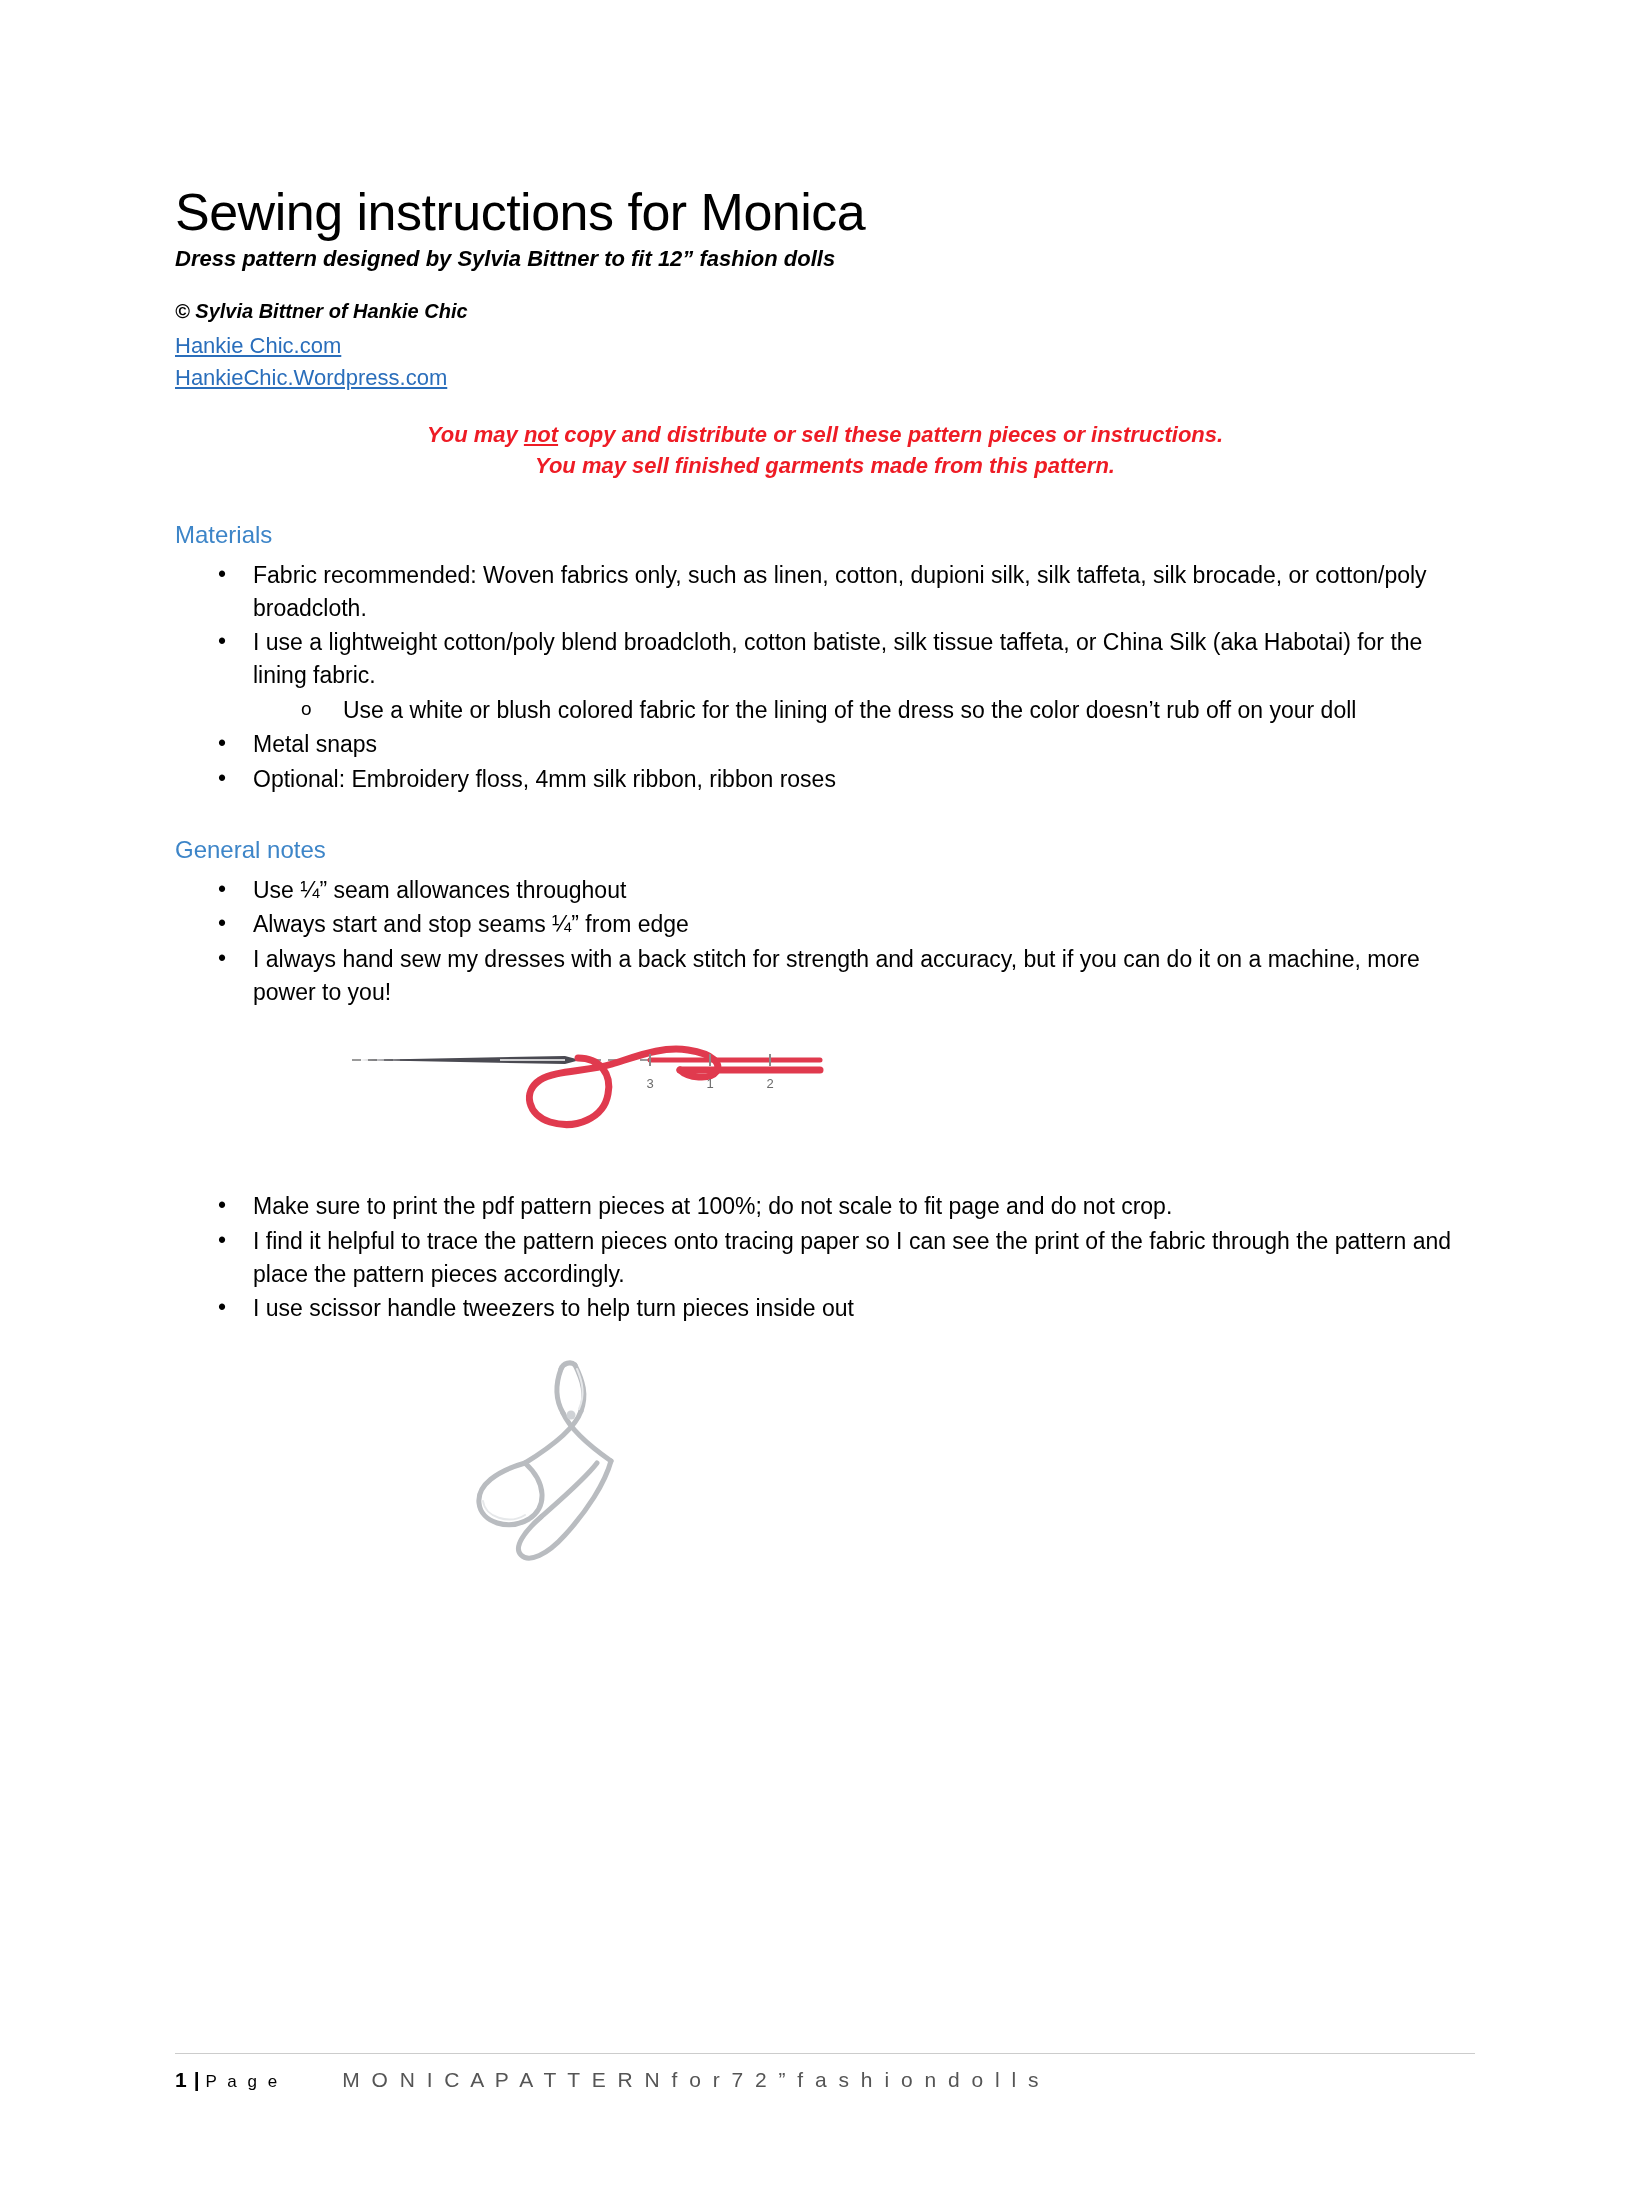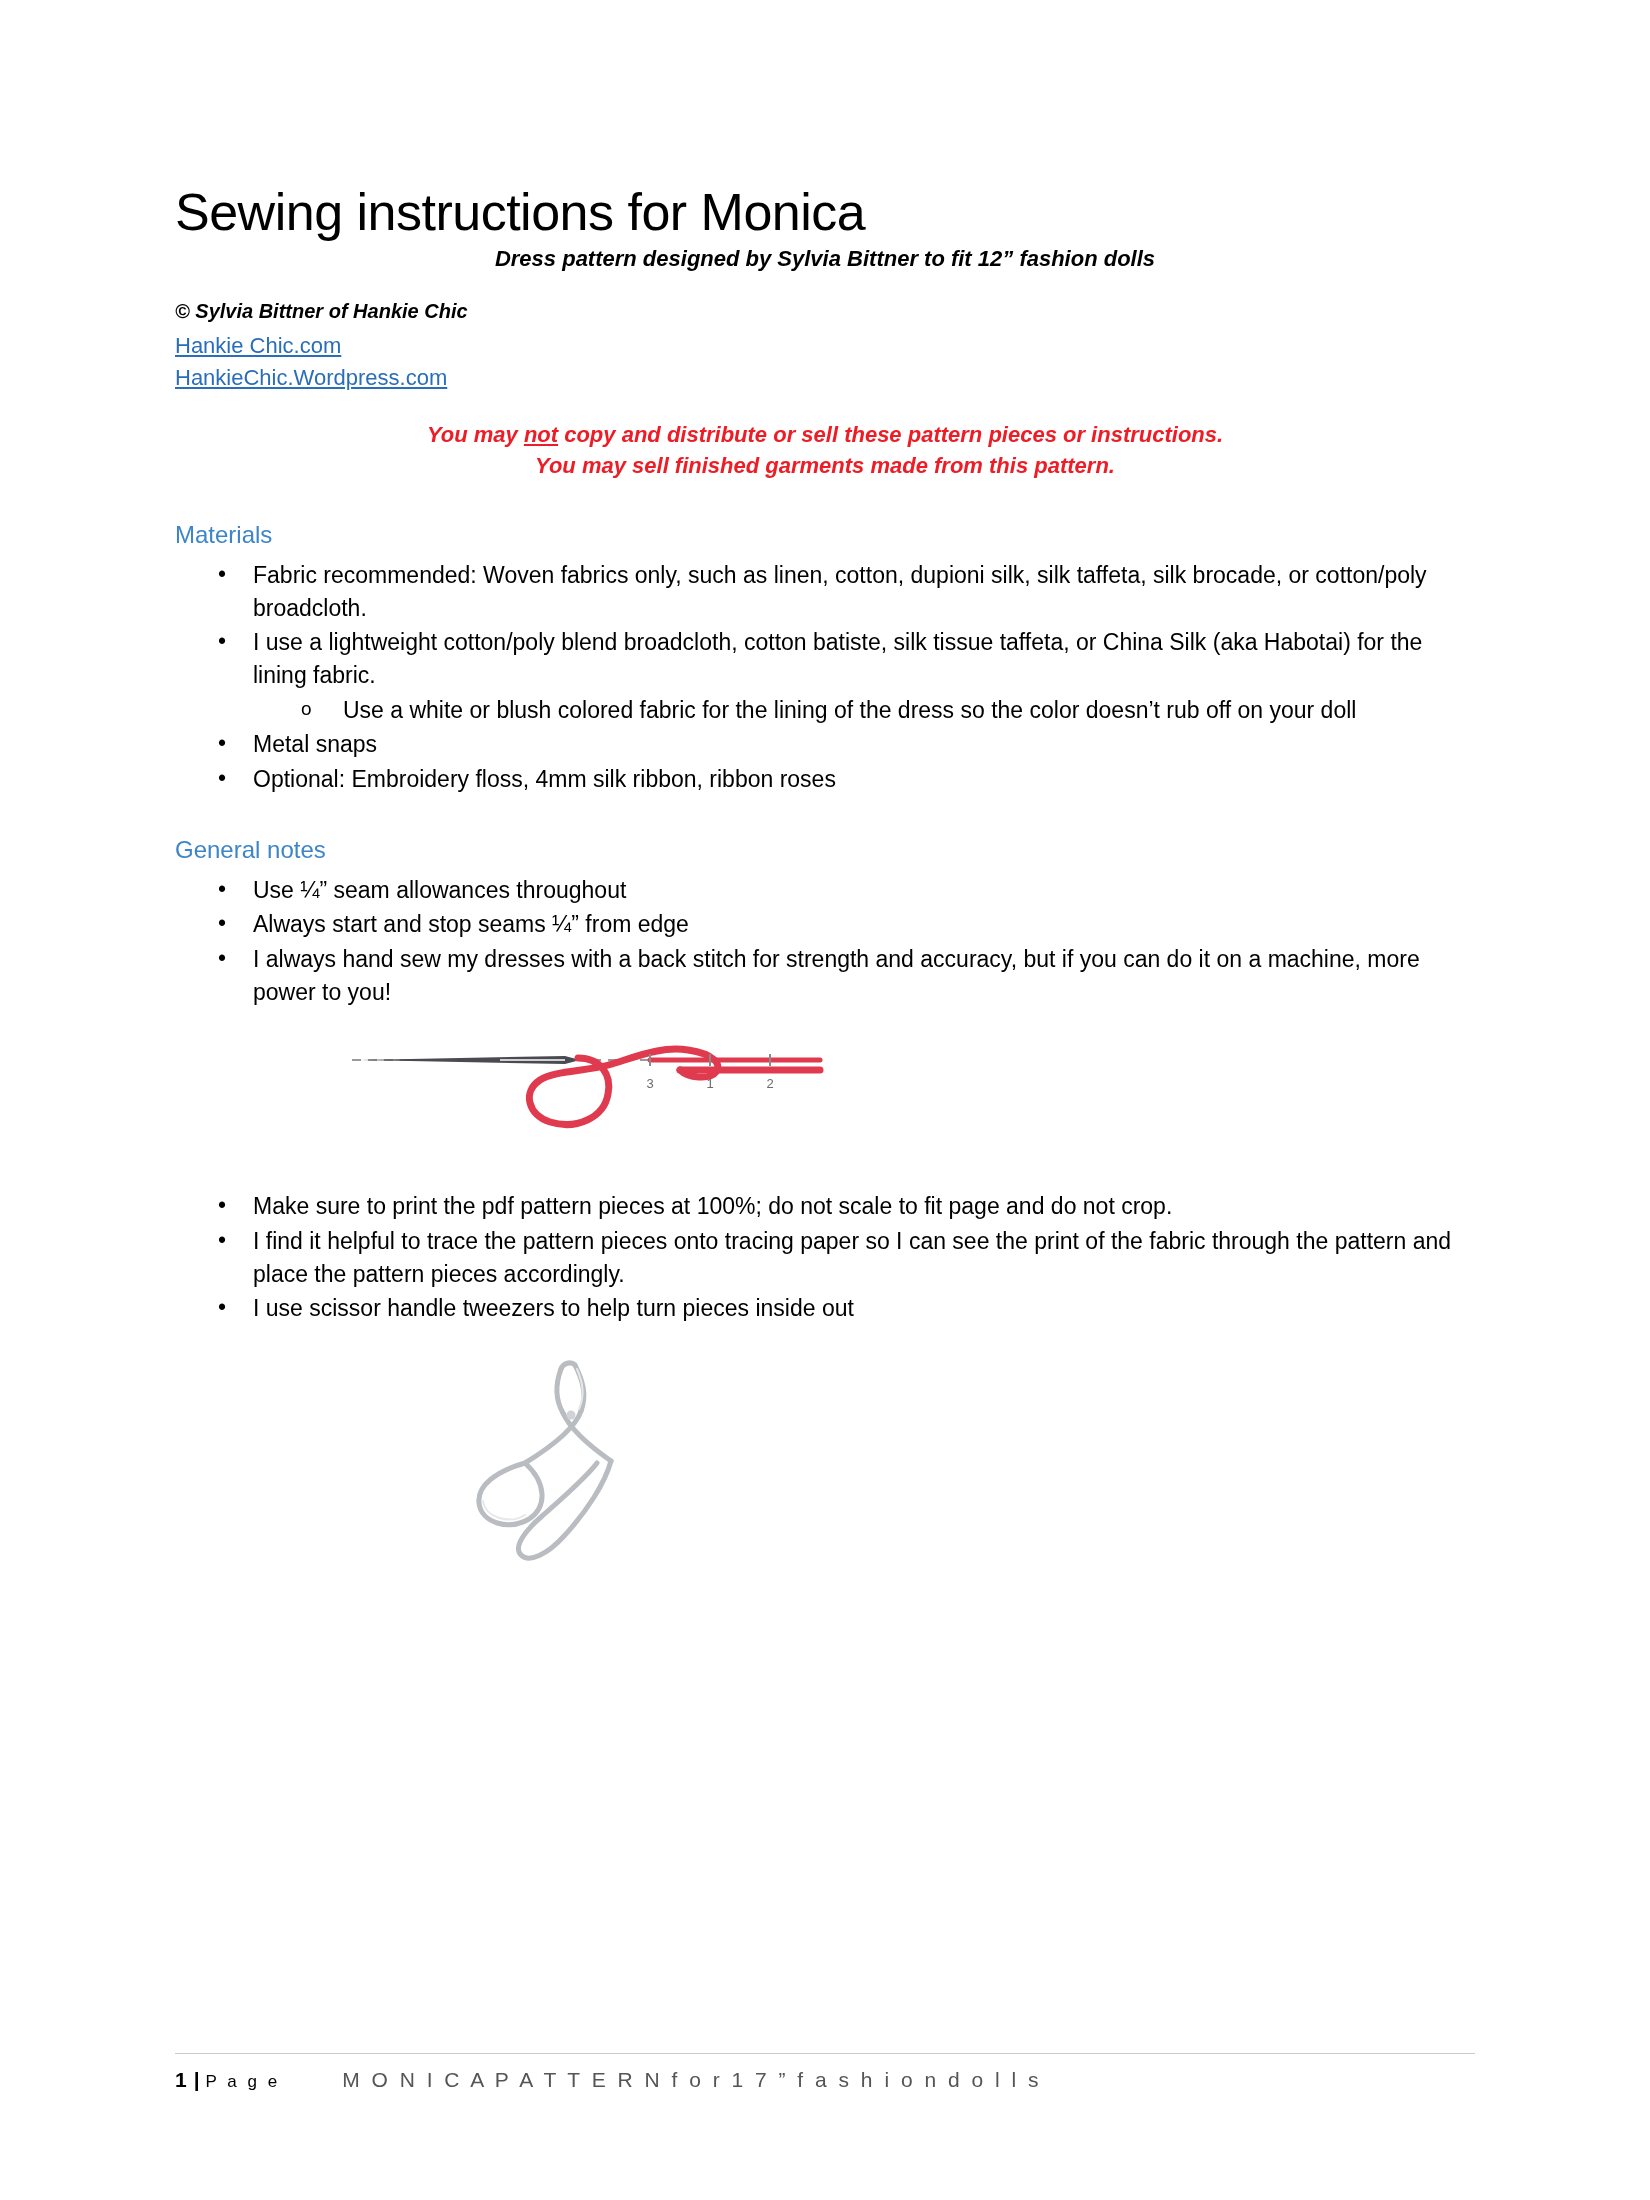--- a/index.html
+++ b/index.html
@@ -26,21 +26,20 @@
     font-weight: normal;
     letter-spacing: -0.5px;
     margin: 0 0 6px 0;
     line-height: 1.05;
   }
   .doc-subtitle {
     font-size: 22px;
     font-style: italic;
     font-weight: bold;
     margin: 0 0 28px 0;
-    text-align: center;
   }
   .copyright {
     font-size: 20px;
     font-style: italic;
     font-weight: bold;
     margin: 0 0 10px 0;
   }
   .link {
     display: block;
     font-size: 22px;
@@ -239,16 +238,16 @@
         <path d="M58 150 C 60 166, 84 174, 100 164"></path>
       </g>
       <circle cx="146" cy="64" r="4.5" fill="#cfd2d6"></circle>
     </svg>
   </div>
 
   <div class="footer">
     <span class="pagenum">1</span>
     <span class="sep">|</span>
     <span class="pagelabel">P a g e</span>
-    <span class="doc-ref">M O N I C A   P A T T E R N   f o r   1 7 ”   f a s h i o n   d o l l s</span>
+    <span class="doc-ref">M O N I C A   P A T T E R N   f o r   7 2 ”   f a s h i o n   d o l l s</span>
   </div>
 
 </div>
 
 </body></html>

